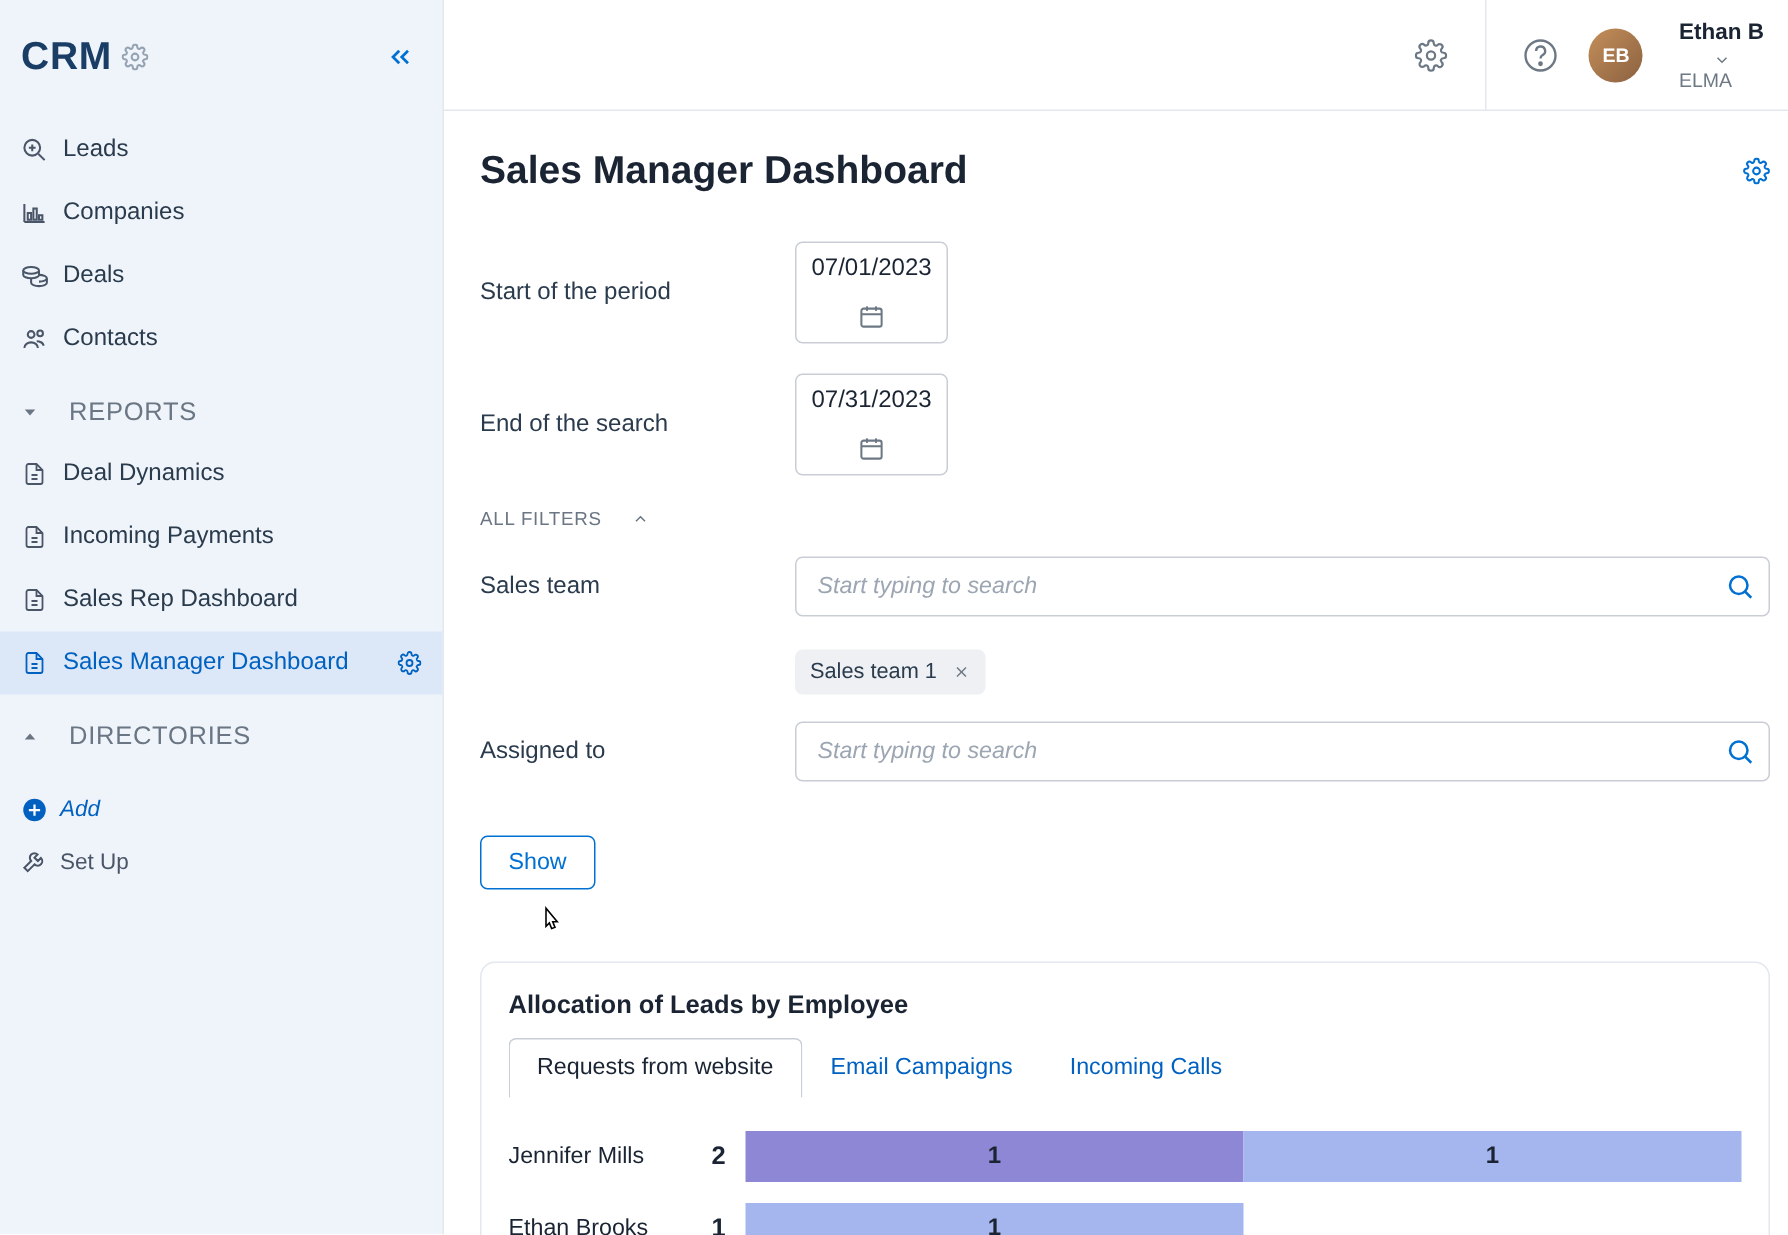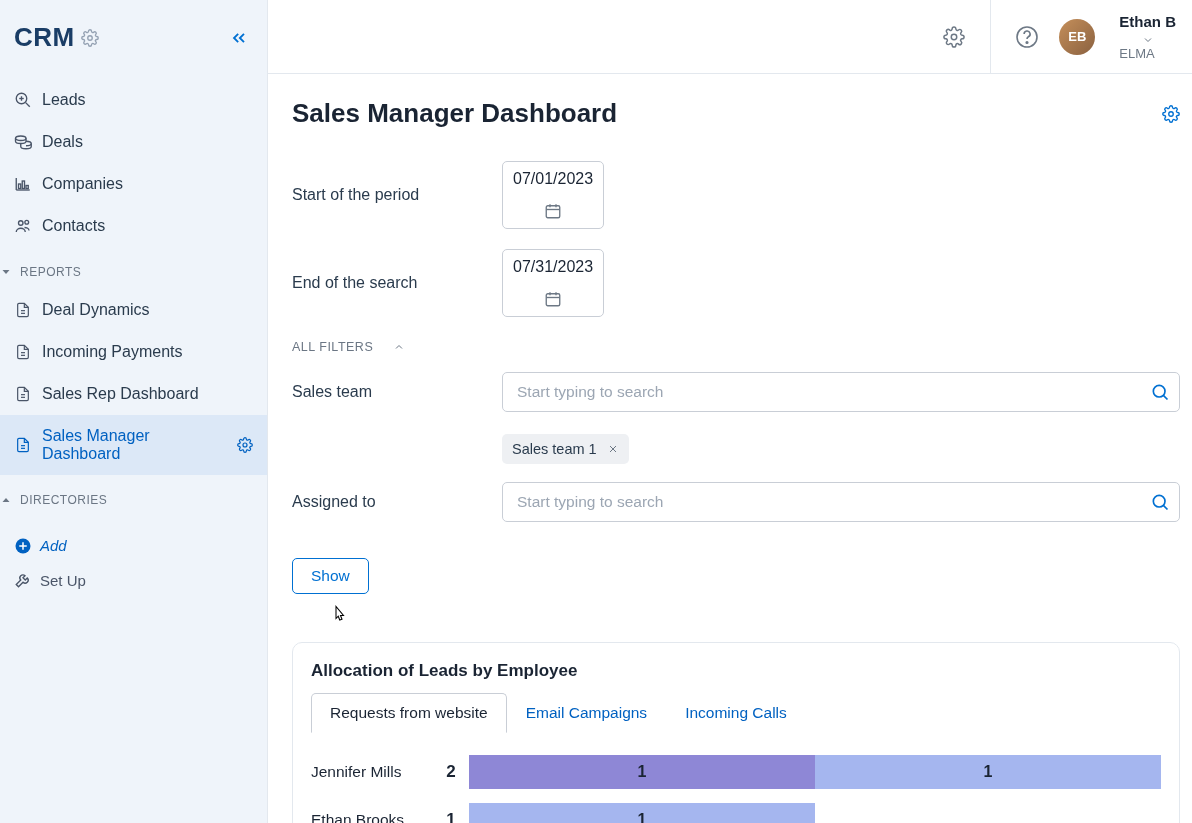--- a/index.html
+++ b/index.html
@@ -1,31 +1,31 @@
 <!DOCTYPE html>
 <html><head>
   <meta charset="utf-8">
   <style>
     * { box-sizing: border-box; margin: 0; padding: 0; font-family: -apple-system, BlinkMacSystemFont, "Segoe UI", Arial, sans-serif; }
     body { width: 1192px; height: 823px; background: #fff; display: flex; overflow: hidden; }
     
     
-    .sidebar { width: 268px; background: #eff4fa; border-right: 1px solid #e3e8ee; display: flex; flex-direction: column; }
+    .sidebar { width: 296px; background: #eff4fa; border-right: 1px solid #e3e8ee; display: flex; flex-direction: column; }
     .sidebar-header { display: flex; align-items: center; padding: 22px 18px 22px 14px; }
     .app-title { font-size: 26px; font-weight: 600; color: #1a3d66; letter-spacing: 0.5px; }
     .app-gear { margin-left: 6px; color: #95a2b3; }
     .collapse-btn { margin-left: auto; color: #0070d2; cursor: pointer; }
     
     .nav-section { padding: 4px 0; }
     .nav-item { display: flex; align-items: center; padding: 12px 14px; color: #2a3b4d; font-size: 16px; cursor: pointer; gap: 10px; }
     .nav-item.active { background: #dce8f7; color: #0061c1; font-weight: 400; }
     .nav-item.active .settings-trail { color: #0061c1; }
     .nav-item .icon { width: 18px; height: 18px; color: #4a5568; flex-shrink: 0; display: inline-flex; align-items: center; justify-content: center; }
     .nav-item.active .icon { color: #0061c1; }
-    .section-header { display: flex; align-items: center; padding: 14px 0 6px; color: #6b7684; font-size: 12px; letter-spacing: 0.5px; cursor: pointer; gap: 8px; }
+    .section-header { display: flex; align-items: center; padding: 14px 14px 6px; color: #6b7684; font-size: 17px; letter-spacing: 0.5px; cursor: pointer; gap: 20px; }
     .section-header .caret { width: 12px; height: 12px; }
     .settings-trail { margin-left: auto; color: #95a2b3; }
     
     .sidebar-footer { margin-top: 8px; padding: 8px 14px; }
     .add-btn { display: flex; align-items: flex-start; gap: 8px; color: #0061c1; font-size: 15px; cursor: pointer; padding: 8px 0; font-style: italic; }
     .setup-btn { display: flex; align-items: center; gap: 8px; color: #4a5568; font-size: 15px; cursor: pointer; padding: 8px 0; }
     
     
     .main { flex: 1; display: flex; flex-direction: column; }
     .topbar { height: 74px; border-bottom: 1px solid #e3e8ee; display: flex; align-items: center; justify-content: flex-end; padding: 0 16px; gap: 8px; }
@@ -42,21 +42,21 @@
     .page-gear { margin-left: auto; color: #0070d2; cursor: pointer; }
     
     .filter-row { display: flex; align-items: center; margin-bottom: 20px; }
     .filter-label { width: 210px; font-size: 16px; color: #2a3b4d; }
     .date-input { display: inline-flex; align-items: center; border: 1px solid #c9ced6; border-radius: 5px; padding: 8px 10px; font-size: 16px; color: #1a2433; gap: 14px; background: #fff; flex-direction: column; }
     .date-input .cal-icon { color: #6d7885; }
     
     .all-filters { font-size: 12.5px; color: #6b7684; letter-spacing: 0.5px; display: inline-flex; align-items: center; gap: 20px; cursor: pointer; margin-bottom: 18px; }
     
     .search-wrap { flex: 1; position: relative; }
-    .search-input { width: 100%; border: 1px solid #c9ced6; border-radius: 5px; padding: 10px 42px 10px 14px; font-size: 15.5px; color: #1a2433; background: #fff; }
+    .search-input { width: 100%; border: 1px solid #c9ced6; border-radius: 5px; padding: 10px 42px 10px 14px; font-size: 15.5px; color: #1a2433; background: #fff; font-style: italic; }
     .search-input::placeholder { color: #9ca6b3; }
     .search-icon-btn { position: absolute; right: 10px; top: 50%; transform: translateY(-50%); color: #0070d2; cursor: pointer; }
     
     .chip { display: inline-flex; align-items: center; background: #eef0f3; border-radius: 5px; padding: 7px 10px; font-size: 14.5px; color: #2a3b4d; gap: 10px; margin-top: 2px; margin-left: 210px; }
     .chip .x { color: #6d7885; cursor: pointer; }
     
     .show-btn { border: 1px solid #0070d2; background: #fff; color: #0070d2; border-radius: 5px; padding: 8px 18px; font-size: 15.5px; cursor: pointer; margin-top: 16px; margin-bottom: 28px; }
     .cursor-pointer { position: relative; left: 38px; top: -18px; font-size: 16px; pointer-events:none; }
     
     .card { border: 1px solid #e3e8ee; border-radius: 10px; padding: 18px 18px 22px; }
@@ -103,39 +103,39 @@
             <line x1="21" y1="21" x2="15.5" y2="15.5"></line>
             <line x1="10" y1="7" x2="10" y2="13"></line>
             <line x1="7" y1="10" x2="13" y2="10"></line>
           </svg>
         </span>
       <span>Leads</span>
     </div>
     <div class="nav-item">
       <span class="icon">
           <svg width="18" height="18" viewBox="0 0 24 24" fill="none" stroke="currentColor" stroke-width="1.8">
-            <ellipse cx="9" cy="7" rx="7" ry="3"></ellipse>
-            <path d="M2 7v4c0 1.66 3.13 3 7 3s7-1.34 7-3V7"></path>
-            <path d="M16 11c3.87 0 7 1.34 7 3s-3.13 3-7 3"></path>
-            <path d="M9 14v4c0 1.66 3.13 3 7 3s7-1.34 7-3v-4"></path>
-          </svg>
-        </span>
-      <span>Deals</span>
-    </div>
-    <div class="nav-item">
-      <span class="icon">
-          <svg width="18" height="18" viewBox="0 0 24 24" fill="none" stroke="currentColor" stroke-width="1.8">
             <line x1="3" y1="20" x2="3" y2="4"></line>
             <line x1="3" y1="20" x2="21" y2="20"></line>
             <rect x="6" y="12" width="3" height="6"></rect>
             <rect x="11" y="8" width="3" height="10"></rect>
             <rect x="16" y="14" width="3" height="4"></rect>
           </svg>
         </span>
       <span>Companies</span>
+    </div>
+    <div class="nav-item">
+      <span class="icon">
+          <svg width="18" height="18" viewBox="0 0 24 24" fill="none" stroke="currentColor" stroke-width="1.8">
+            <ellipse cx="9" cy="7" rx="7" ry="3"></ellipse>
+            <path d="M2 7v4c0 1.66 3.13 3 7 3s7-1.34 7-3V7"></path>
+            <path d="M16 11c3.87 0 7 1.34 7 3s-3.13 3-7 3"></path>
+            <path d="M9 14v4c0 1.66 3.13 3 7 3s7-1.34 7-3v-4"></path>
+          </svg>
+        </span>
+      <span>Deals</span>
     </div>
     <div class="nav-item">
       <span class="icon">
           <svg width="18" height="18" viewBox="0 0 24 24" fill="none" stroke="currentColor" stroke-width="1.8">
             <circle cx="9" cy="8" r="3"></circle>
             <path d="M3 20c0-3 3-5 6-5s6 2 6 5"></path>
             <circle cx="17" cy="7" r="2.5"></circle>
             <path d="M14 14c2 0 6 1 6 4"></path>
           </svg>
         </span>

